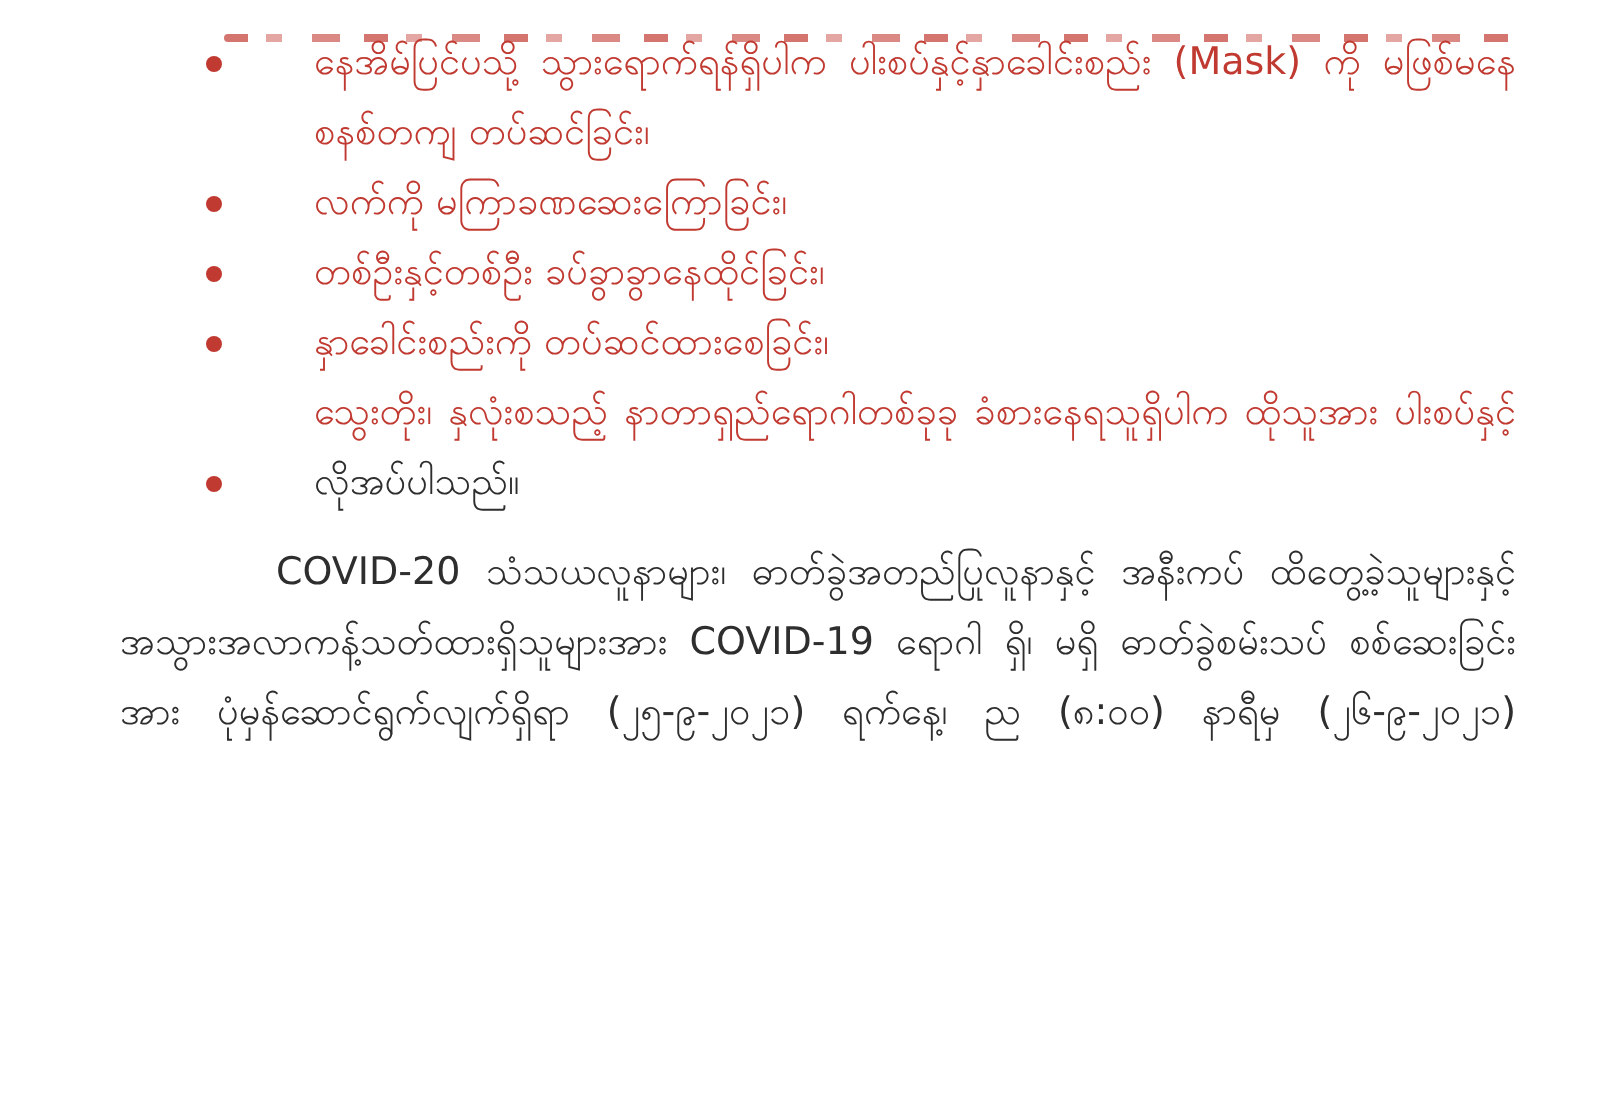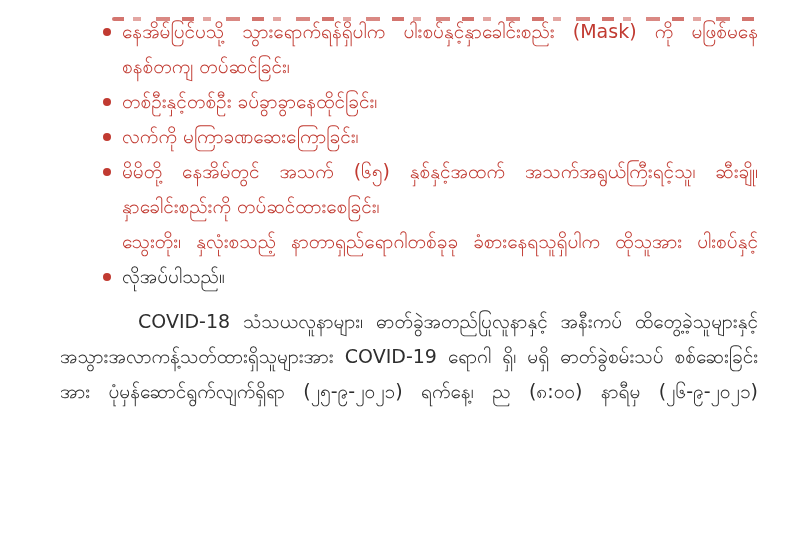--- a/index.html
+++ b/index.html
@@ -41,20 +41,21 @@
       transparent 58px 70px);
   }
   ul.bullets {
     list-style: none;
     margin: 14px 42px 0 103px;
     padding: 0;
   }
   ul.bullets li {
     display: flex;
     align-items: flex-start;
+    gap: 35px;
   }
   .dot {
     flex: 0 0 8px;
     width: 8px;
     height: 8px;
     border-radius: 50%;
     background: var(--red, #c13a31);
     margin: 14px 11px 0 0;
   }
   .content { flex: 1; min-width: 0; }
@@ -89,43 +90,42 @@
       <li>
         <span class="dot"></span>
         <div class="content">
           <div class="line just"><span class="seg red">နေအိမ်ပြင်ပသို့ သွားရောက်ရန်ရှိပါက ပါးစပ်နှင့်နှာခေါင်းစည်း (Mask) ကို မဖြစ်မနေ</span></div>
           <div class="line"><span class="seg red">စနစ်တကျ တပ်ဆင်ခြင်း၊</span></div>
         </div>
       </li>
       <li>
         <span class="dot"></span>
         <div class="content">
+          <div class="line"><span class="seg red">လက်ကို မကြာခဏဆေးကြောခြင်း၊</span></div>
+        </div>
+      </li>
+      <li>
+        <span class="dot"></span>
+        <div class="content">
           <div class="line"><span class="seg red">တစ်ဦးနှင့်တစ်ဦး ခပ်ခွာခွာနေထိုင်ခြင်း၊</span></div>
         </div>
       </li>
       <li>
         <span class="dot"></span>
         <div class="content">
-          <div class="line"><span class="seg red">လက်ကို မကြာခဏဆေးကြောခြင်း၊</span></div>
-        </div>
-      </li>
-      <li>
-        <span class="dot"></span>
-        <div class="content">
-          <div class="line just"><span class="seg red">မိမိတို့ နေအိမ်တွင် အသက် (၆၅) နှစ်နှင့်အထက် အသက်အရွယ်ကြီးရင့်သူ၊ ဆီးချို၊</span></div>
           <div class="line"><span class="seg red">နှာခေါင်းစည်းကို တပ်ဆင်ထားစေခြင်း၊</span></div>
           <div class="line just"><span class="seg red">သွေးတိုး၊ နှလုံးစသည့် နာတာရှည်ရောဂါတစ်ခုခု ခံစားနေရသူရှိပါက ထိုသူအား ပါးစပ်နှင့်</span></div>
         </div>
       </li>
       <li>
         <span class="dot"></span>
         <div class="content">
           <div class="line"><span class="seg black">လိုအပ်ပါသည်။</span></div>
         </div>
       </li>
     </ul>
 
   <div class="para" id="paragraph">
-      <div class="line indent just"><span class="seg black">COVID-18 သံသယလူနာများ၊ ဓာတ်ခွဲအတည်ပြုလူနာနှင့် အနီးကပ် ထိတွေ့ခဲ့သူများနှင့်</span></div>
+      <div class="line indent just"><span class="seg black">COVID-20 သံသယလူနာများ၊ ဓာတ်ခွဲအတည်ပြုလူနာနှင့် အနီးကပ် ထိတွေ့ခဲ့သူများနှင့်</span></div>
       <div class="line just"><span class="seg black">အသွားအလာကန့်သတ်ထားရှိသူများအား COVID-19 ရောဂါ ရှိ၊ မရှိ ဓာတ်ခွဲစမ်းသပ် စစ်ဆေးခြင်း</span></div>
       <div class="line just"><span class="seg black">အား ပုံမှန်ဆောင်ရွက်လျက်ရှိရာ (၂၅-၉-၂၀၂၁) ရက်နေ့၊ ည (၈:၀၀) နာရီမှ (၂၆-၉-၂၀၂၁)</span></div>
     </div>
 </div>
 
 </body></html>

